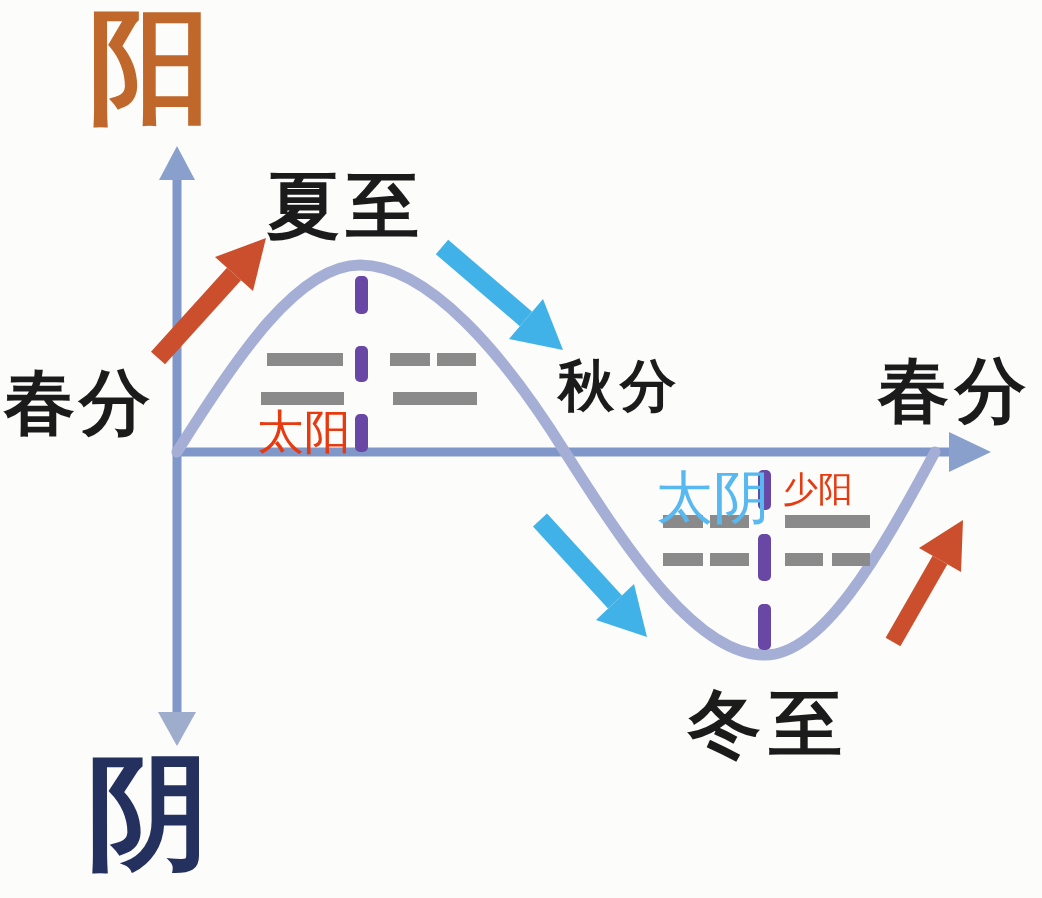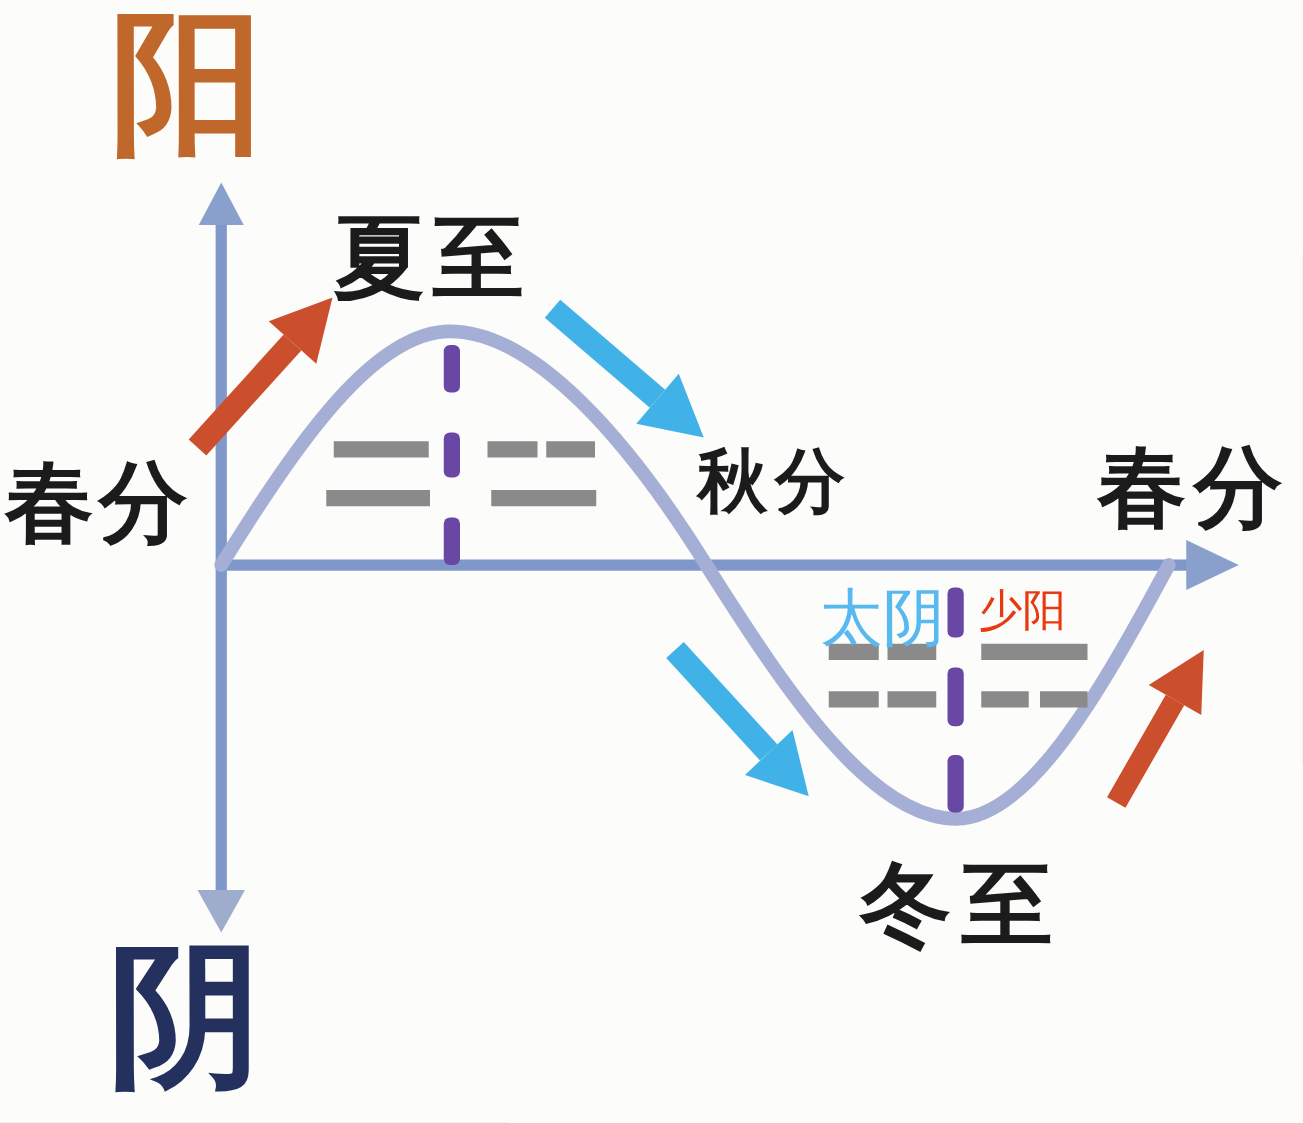--- a/index.html
+++ b/index.html
@@ -14,21 +14,21 @@
   .lbl-yin{left:86px;top:752px;color:#24305e;}
   .lbl-term{font-weight:600;}
   .lbl-summer{left:267px;top:170px;font-size:73px;letter-spacing:6px;}
   .lbl-autumn{left:558px;top:358px;font-size:56px;letter-spacing:6px;}
   .lbl-winter{left:688px;top:688px;font-size:73px;letter-spacing:8px;}
   .lbl-spring-left{left:4px;top:368px;font-size:71px;letter-spacing:4px;}
   .lbl-spring-right{left:878px;top:356px;font-size:71px;letter-spacing:6px;}
   .lbl-phase{font-family:"Liberation Sans","DejaVu Sans",sans-serif;font-weight:400;}
   .lbl-taiyang{left:257px;top:408px;font-size:47px;color:#e73a10;}
   .lbl-shaoyin{left:388px;top:413px;font-size:47px;color:#58b8f0;}
-  .lbl-taiyin{left:656px;top:469px;font-size:50px;color:#58b8f0;}
+  .lbl-taiyin{left:656px;top:469px;font-size:57px;color:#58b8f0;}
   .lbl-shaoyang{left:783px;top:471px;font-size:35px;color:#e73a10;}
 </style>
 </head>
 <body>
 
 <div class="canvas">
 
   <svg width="1042" height="898" viewBox="0 0 1042 898">
 
     <g>
@@ -104,15 +104,16 @@
 
   <div class="lbl lbl-axis-big lbl-yang">阳</div>
   <div class="lbl lbl-axis-big lbl-yin">阴</div>
 
   <div class="lbl lbl-term lbl-summer">夏至</div>
   <div class="lbl lbl-term lbl-autumn">秋分</div>
   <div class="lbl lbl-term lbl-winter">冬至</div>
   <div class="lbl lbl-term lbl-spring-left">春分</div>
   <div class="lbl lbl-term lbl-spring-right">春分</div>
 
+  <div class="lbl lbl-phase lbl-taiyang">太阳</div>
   <div class="lbl lbl-phase lbl-taiyin">太阴</div>
   <div class="lbl lbl-phase lbl-shaoyang">少阳</div>
 </div>
 
 </body></html>

